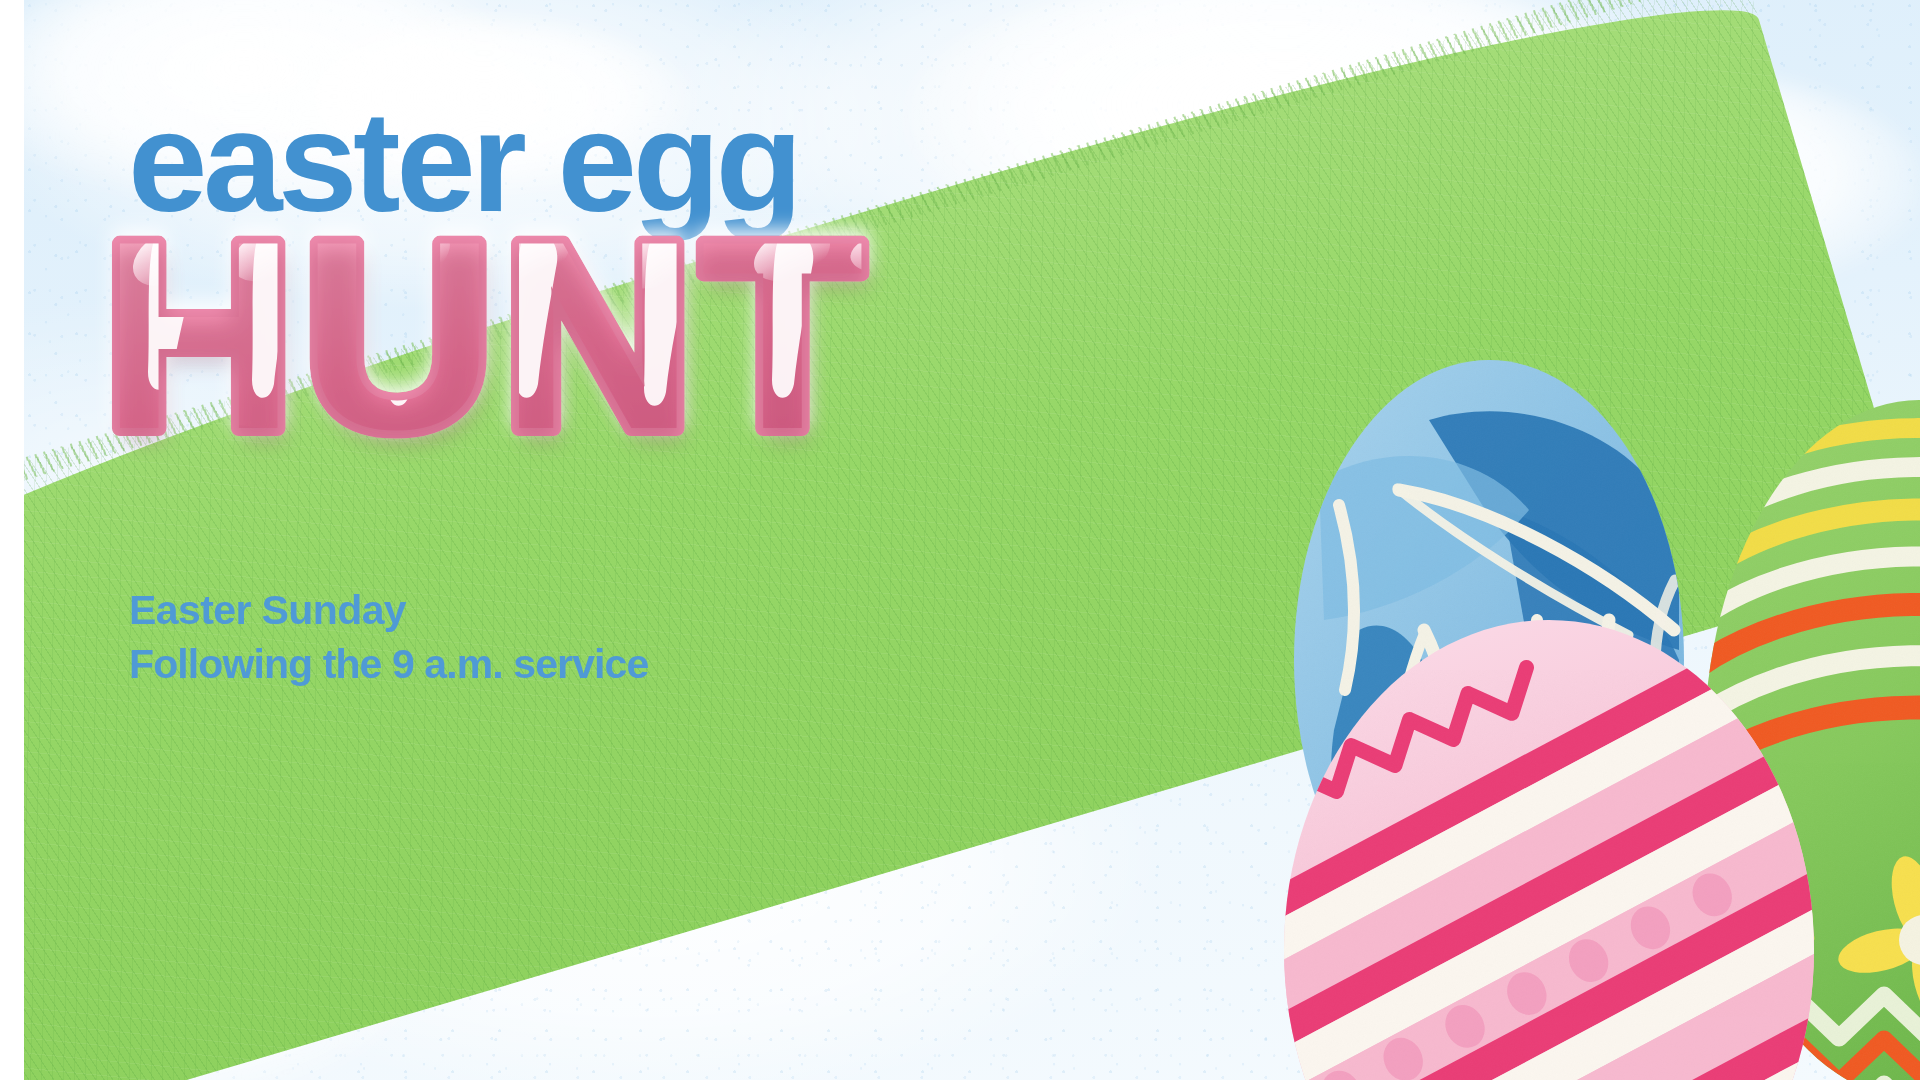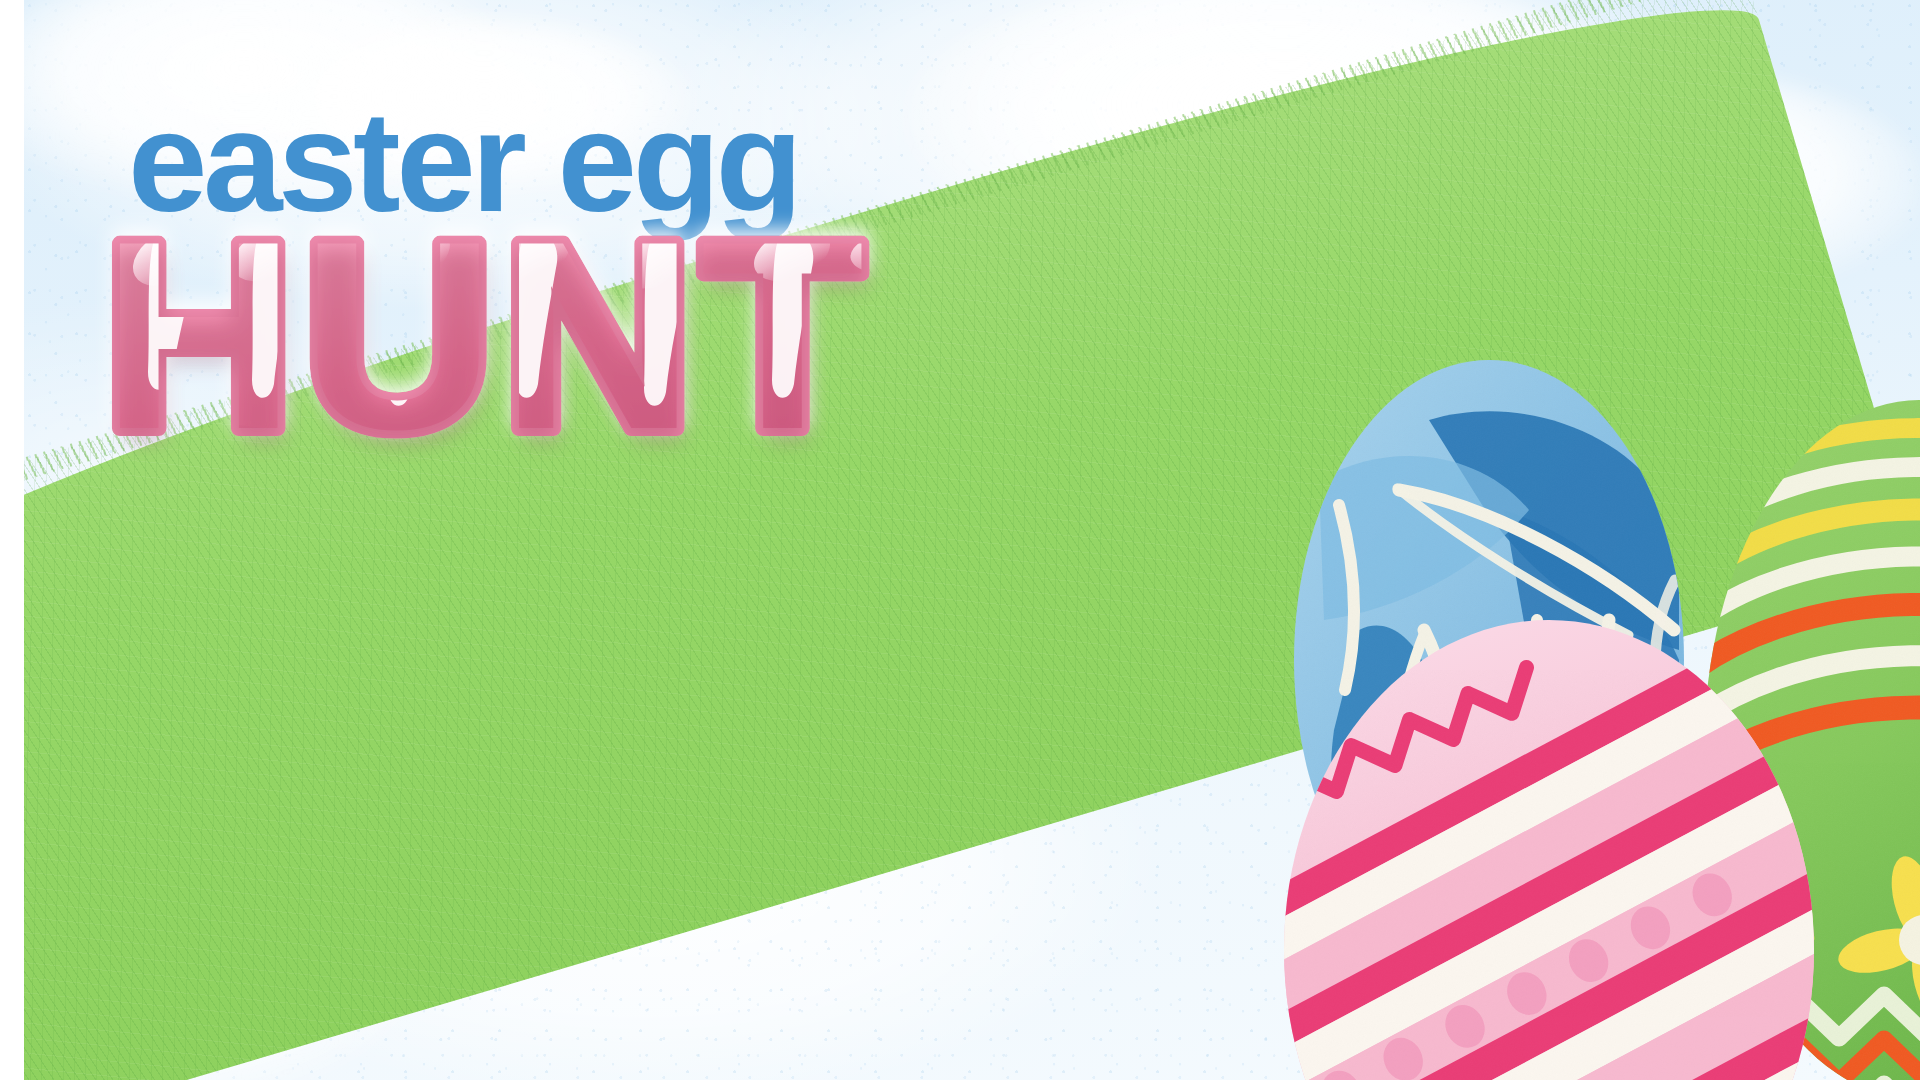--- a/index.html
+++ b/index.html
@@ -468,14 +468,18 @@
         <g fill="#cd5f84" opacity=".30">
           <ellipse cx="110" cy="268" rx="110" ry="40"></ellipse>
           <ellipse cx="360" cy="272" rx="130" ry="42"></ellipse>
           <ellipse cx="620" cy="270" rx="120" ry="40"></ellipse>
           <ellipse cx="840" cy="268" rx="90" ry="38"></ellipse>
         </g>
       </g>
     </svg>
   </div>
 
+  <div class="subtitle">
+    <div class="l1">Easter Sunday</div>
+    <div class="l2">Following the 9 a.m. service</div>
+  </div>
 
 </div>
 
 </body></html>

